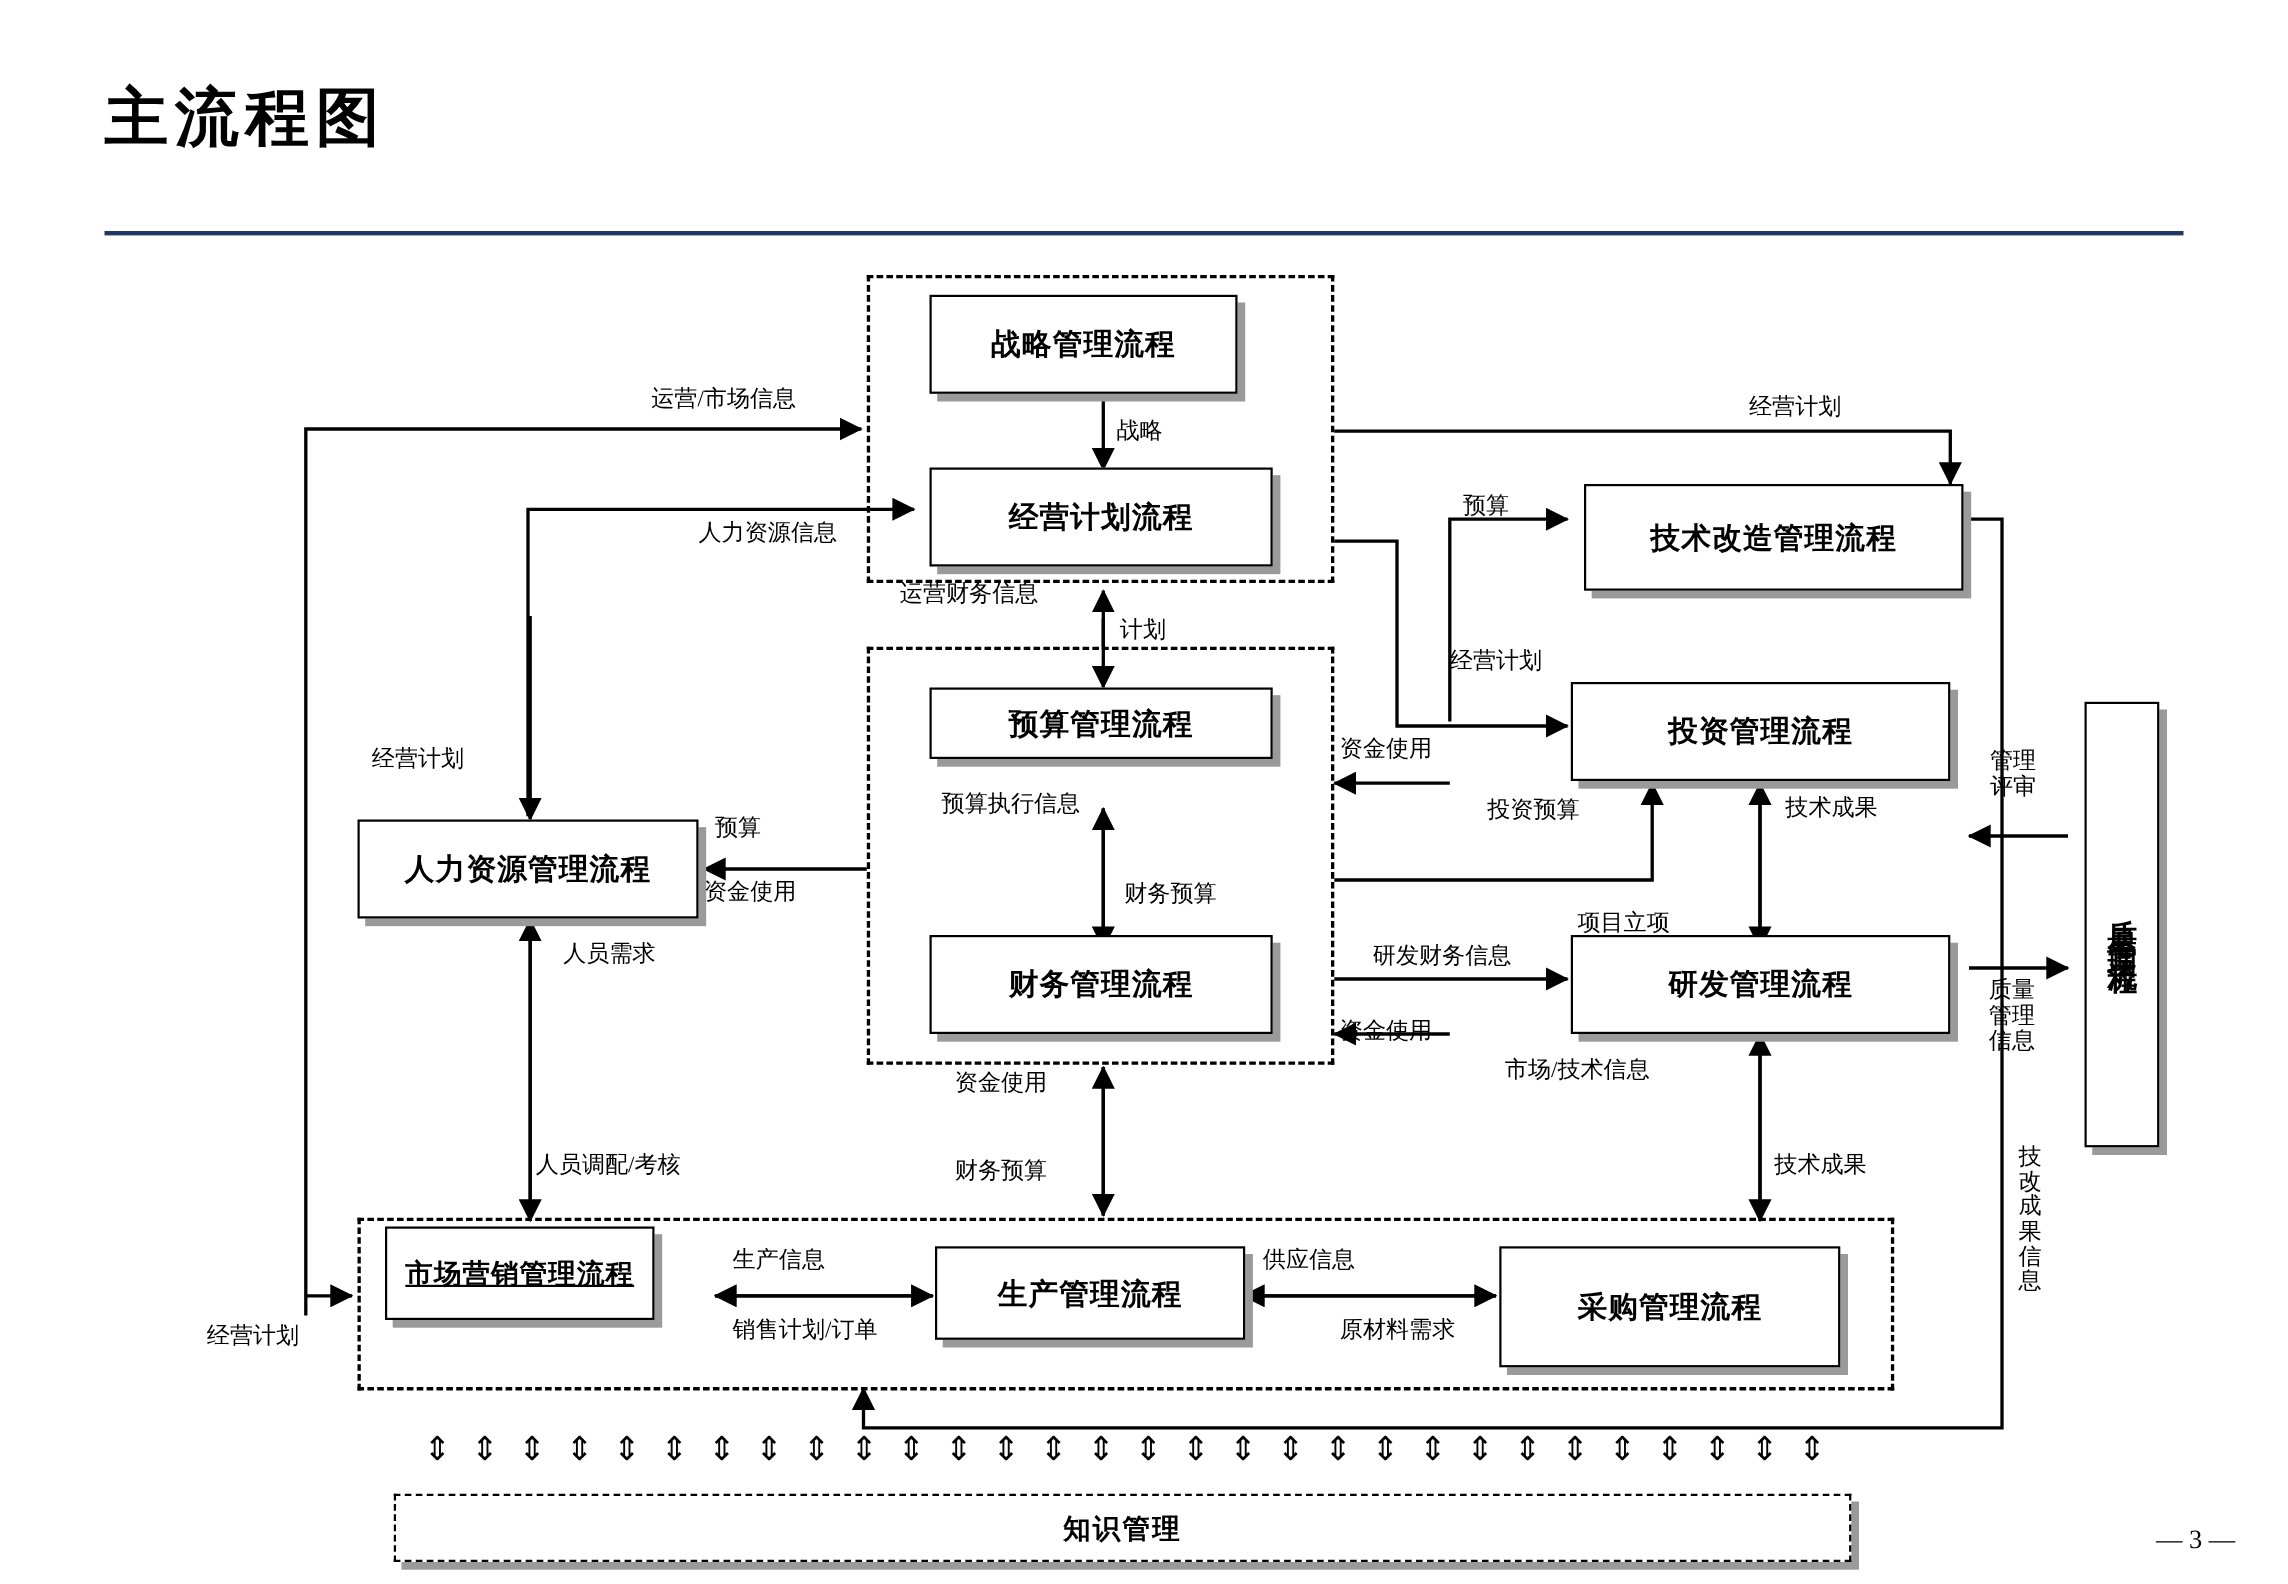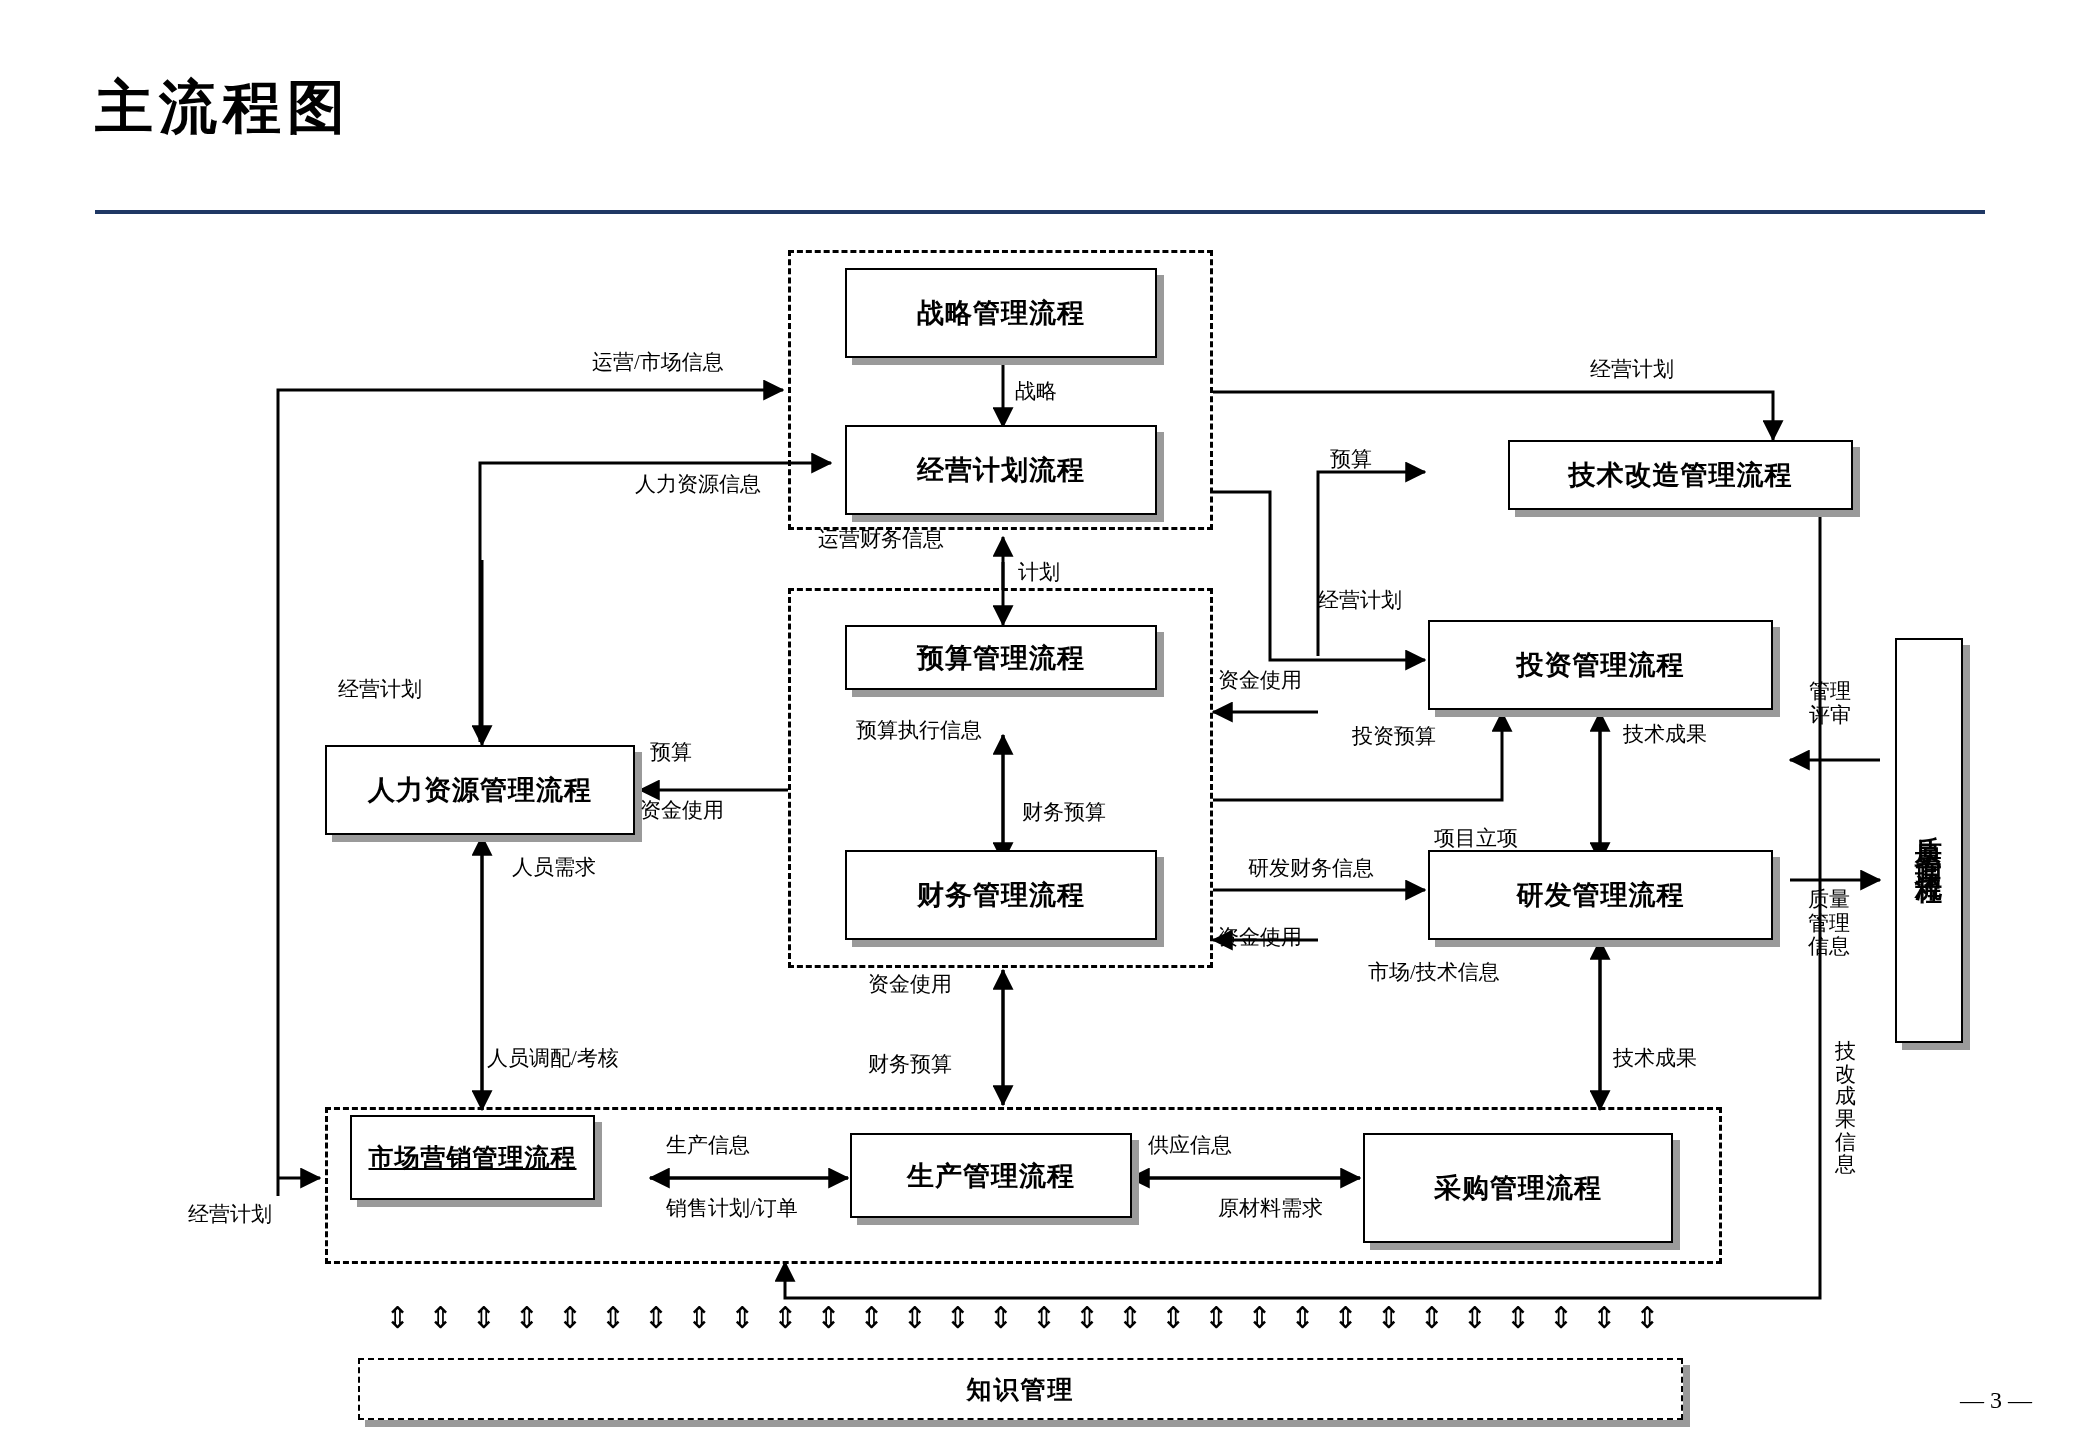--- a/index.html
+++ b/index.html
@@ -168,41 +168,41 @@
       <path d="M 278 1178 L 320 1178"></path>
 
       <path d="M 1880 760 L 1790 760"></path>
 
       <path d="M 1790 880 L 1880 880"></path>
 
       <path d="M 1773 472 L 1820 472 L 1820 1298 L 785 1298 L 785 1262"></path>
     </g>
   </svg>
 
-  <div class="pbox s1" style="left:845px;top:268px;width:312px;height:90px;">
+  <div class="pbox s1" style="left:845px;top:268px;width:280px;height:90px;">
     <span>战略管理流程</span>
   </div>
 
   <div class="pbox s1" style="left:845px;top:425px;width:312px;height:90px;">
     <span>经营计划流程</span>
   </div>
 
   <div class="pbox s1" style="left:325px;top:745px;width:310px;height:90px;">
     <span>人力资源管理流程</span>
   </div>
 
   <div class="pbox s1" style="left:845px;top:625px;width:312px;height:65px;">
     <span>预算管理流程</span>
   </div>
 
   <div class="pbox s1" style="left:845px;top:850px;width:312px;height:90px;">
     <span>财务管理流程</span>
   </div>
 
-  <div class="pbox s1" style="left:1508px;top:440px;width:345px;height:70px;">
+  <div class="pbox s1" style="left:1440px;top:440px;width:345px;height:97px;">
     <span>技术改造管理流程</span>
   </div>
 
   <div class="pbox s1" style="left:1428px;top:850px;width:345px;height:90px;">
     <span>研发管理流程</span>
   </div>
 
   <div class="pbox s1" style="left:1428px;top:620px;width:345px;height:90px;">
     <span>投资管理流程</span>
   </div>

